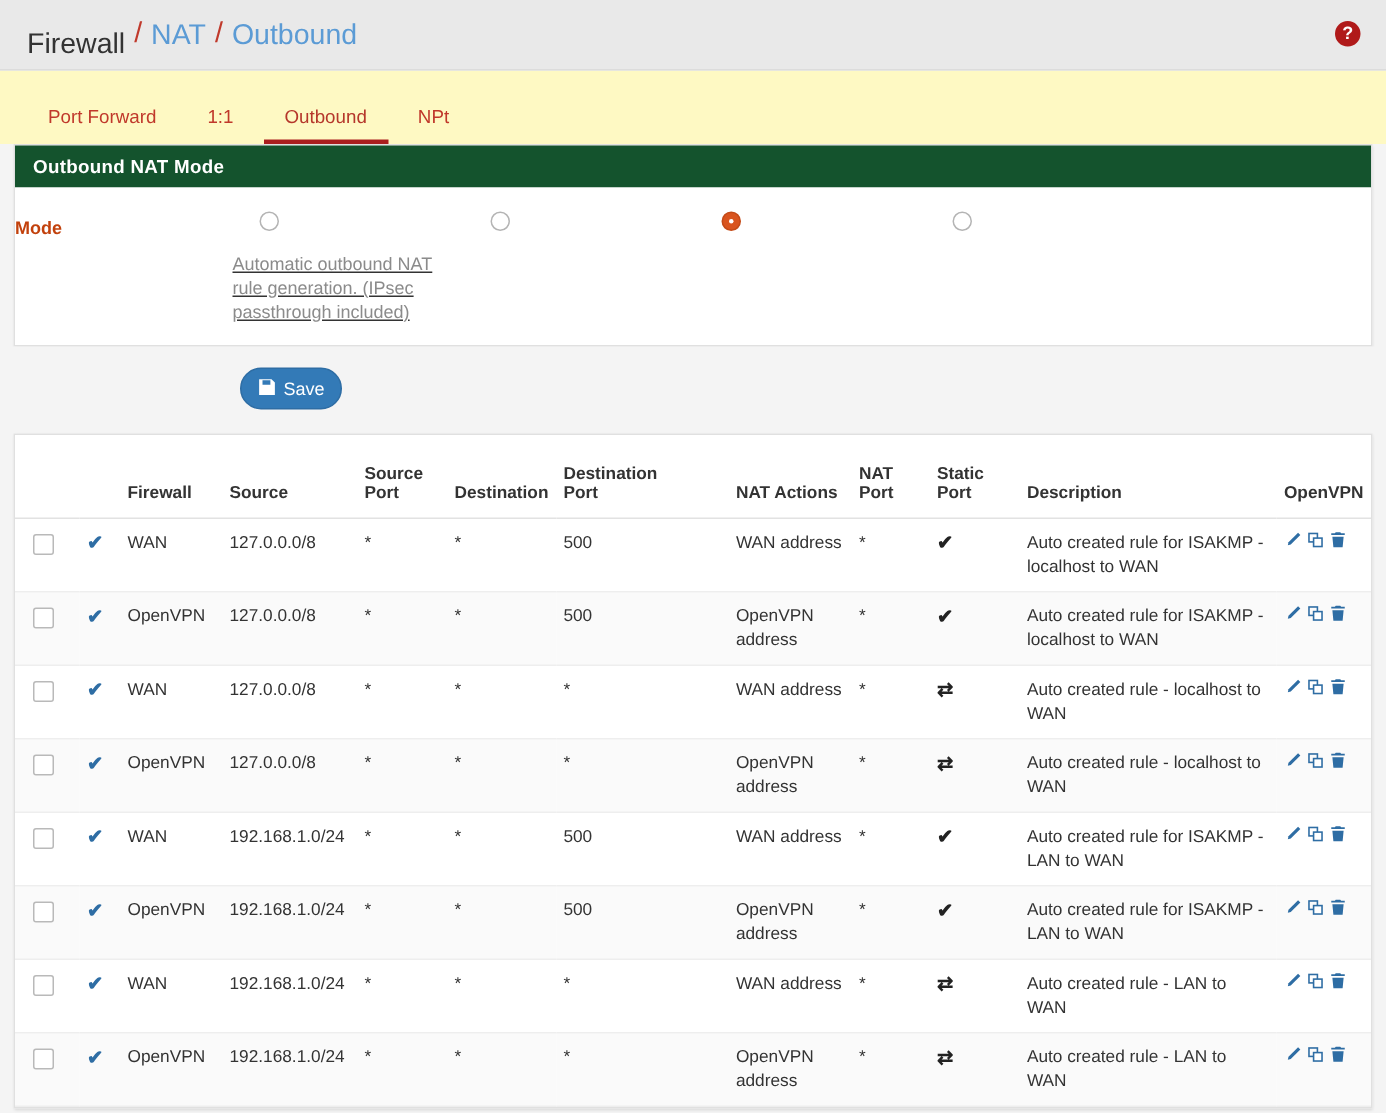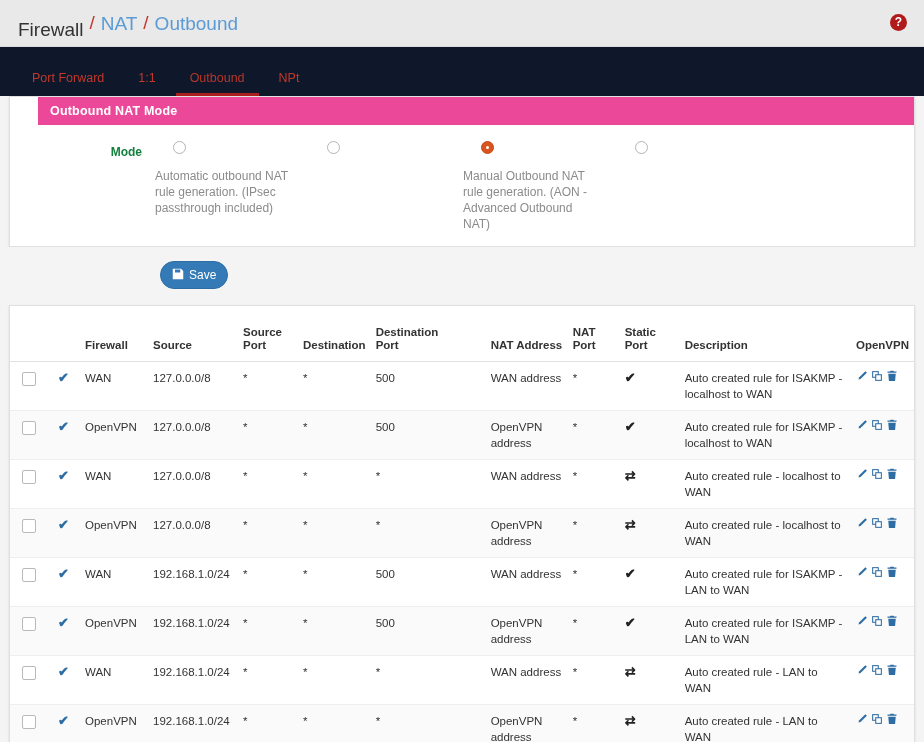--- a/index.html
+++ b/index.html
@@ -50,21 +50,21 @@
     text-align: center;
   }
 
   
   .tabs {
     display: flex;
     align-items: flex-end;
     height: 49px;
     padding-left: 18px;
     box-sizing: border-box;
-    background: #0f172a;
+    background: #fef9c3;
   }
   .tab {
     color: #c0392b;
     font-size: 12.5px;
     padding: 0 14px 11px 14px;
     margin-right: 6px;
     position: relative;
     cursor: pointer;
   }
   .tab.active { color: #b5372b; }
@@ -77,50 +77,49 @@
   }
 
   
   .panel {
     margin: 0 9px;
     background: #fff;
     border: 1px solid #e0e0e0;
     box-shadow: 0 1px 2px rgba(0,0,0,.12);
   }
   .panel-heading {
-    background: #ec4899;
+    background: #14532d;
     color: #fff;
     font-size: 12.5px;
     font-weight: bold;
     padding: 7px 12px;
     letter-spacing: .2px;
-    margin-left: 28px;
   }
   .panel-body { background: #fff; }
 
   
   .mode-row {
     display: flex;
     padding: 16px 0 14px 0;
   }
   .mode-label {
     width: 145px;
-    text-align: right;
+    text-align: left;
     padding-right: 13px;
     font-weight: bold;
     font-size: 12px;
-    color: #15803d;
+    color: #c2410c;
     box-sizing: border-box;
     padding-top: 4px;
   }
   .mode-options {
     display: flex;
     flex: 1;
   }
-  .mode-opt { width: 154px; }
+  .mode-opt { width: 154px; text-decoration: underline; }
   .radio {
     width: 13px;
     height: 13px;
     border: 1px solid #b4b4b4;
     border-radius: 50%;
     background: #fff;
     margin: 0 0 14px 18px;
     box-sizing: border-box;
     cursor: pointer;
   }
@@ -258,22 +257,20 @@
           <div class="mode-desc">Automatic outbound NAT rule generation.
 (IPsec passthrough included)</div>
         </div>
 
         <div class="mode-opt">
           <div class="radio"></div>
         </div>
 
         <div class="mode-opt">
           <div class="radio checked"></div>
-          <div class="mode-desc">Manual Outbound NAT rule generation.
-(AON - Advanced Outbound NAT)</div>
         </div>
 
         <div class="mode-opt">
           <div class="radio"></div>
         </div>
 
       </div>
     </div>
   </div>
 </div>
@@ -296,21 +293,21 @@
       <tr>
         <th class="c-chk"></th>
         <th class="c-en"></th>
         <th class="c-if">Firewall</th>
         <th class="c-src">Source</th>
         <th class="c-sport">Source
 Port</th>
         <th class="c-dst">Destination</th>
         <th class="c-dport">Destination
 Port</th>
-        <th class="c-nat">NAT Address</th>
+        <th class="c-nat">NAT Actions</th>
         <th class="c-nport">NAT
 Port</th>
         <th class="c-stat">Static
 Port</th>
         <th class="c-desc">Description</th>
         <th class="c-act">OpenVPN</th>
       </tr>
     </thead>
     <tbody id="rows-body">
         <tr class="odd">

